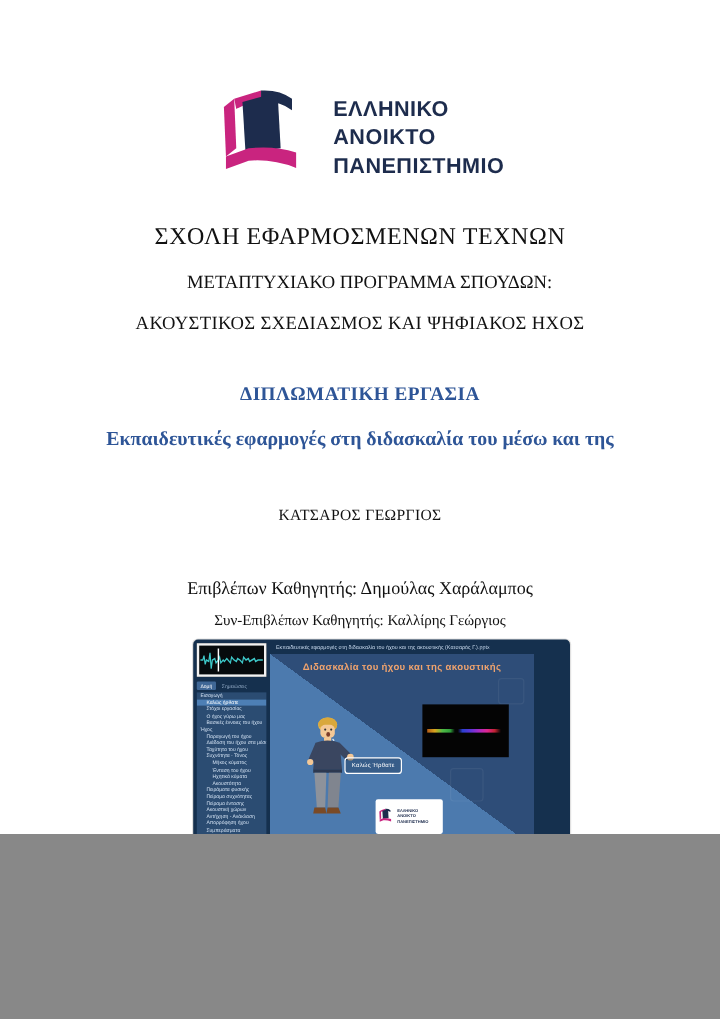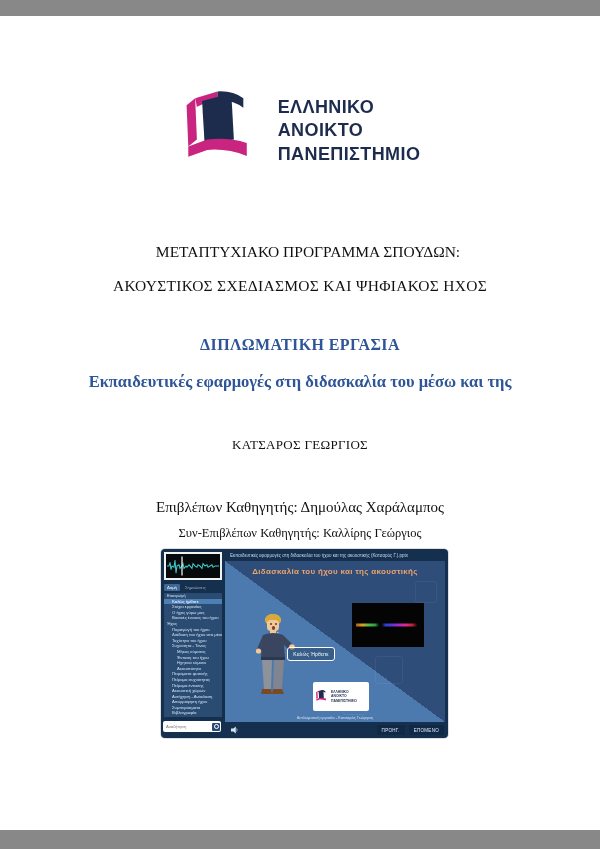--- a/index.html
+++ b/index.html
@@ -1,16 +1,16 @@
 <!DOCTYPE html>
 <html><head>
 <meta charset="utf-8">
 <style>
   html,body{margin:0;padding:0;background:#888;}
-  .page{position:relative;width:600px;height:814px;background:#ffffff;margin:16px auto;
+  .page{position:relative;width:600px;height:695px;background:#ffffff;margin:0 auto;
         font-family:"Liberation Serif",serif;overflow:hidden;}
   .abs{position:absolute;}
   .ctr{left:0;right:0;text-align:center;}
   
   .logo-row{top:70px;left:50%;transform:translateX(-50%);display:flex;align-items:center;gap:12px;}
   .logo-mark{width:86px;height:90px;flex:0 0 auto;}
   .logo-word{font-family:"Liberation Sans",sans-serif;font-weight:bold;color:#1d2c4d;
              font-size:18px;line-height:1.28;letter-spacing:.4px;white-space:pre-line;text-align:left;}
   
   .school{top:186px;font-size:20px;color:#111;letter-spacing:.5px;}
@@ -18,21 +18,21 @@
   .prog-name{top:261px;font-size:15.5px;color:#111;letter-spacing:.3px;}
   .thesis-label{top:320px;font-size:16px;font-weight:bold;color:#2e5597;letter-spacing:.4px;}
   .title1{top:356px;font-size:16.5px;font-weight:bold;color:#2e5597;}
   .title2{top:391px;font-size:16.5px;font-weight:bold;color:#2e5597;}
   .author{top:421px;font-size:13px;color:#111;letter-spacing:.3px;text-align:center;}
   .sup1{top:483px;font-size:15px;color:#111;}
   .sup2{top:510px;font-size:12.5px;color:#111;}
   .footer-date{top:733px;font-size:16px;font-weight:bold;color:#2e5597;}
   
   .app{left:161px;top:533px;width:287px;height:189px;background:#15304e;border-radius:4px;
-       font-family:"Liberation Sans",sans-serif;overflow:hidden;box-shadow:0 0 0 1px rgba(0,0,0,.12);}
+       font-family:"Liberation Sans",sans-serif;overflow:hidden;box-shadow:0 0 0 1px rgba(0,0,0,.12);padding-left:27px;}
   .app .titlebar{position:absolute;left:64px;top:0;width:220px;height:12px;display:flex;align-items:center;}
   .app .titlebar span{font-size:4.5px;color:#c9daee;padding-left:5px;white-space:nowrap;overflow:hidden;}
   
   .sb{position:absolute;left:0;top:0;width:64px;height:189px;}
   .wavebox{position:absolute;left:3px;top:3px;width:54px;height:24px;background:#060a0c;border:2px solid #f2f2f2;}
   .wavebox svg{display:block;width:100%;height:100%;}
   .tabs{position:absolute;left:3px;top:33px;width:58px;height:9px;display:flex;gap:2px;align-items:flex-end;}
   .tab{font-size:4.2px;color:#ffffff;padding:1px 3px;border-radius:1px;}
   .tab.on{background:#3f6796;}
   .tab.off{color:#8fa7c2;}
@@ -83,20 +83,21 @@
       <polygon points="8,20 18,12 20,60 10,68" fill="#c9247f"></polygon>
       <polygon points="20,22 28,18 31,62 22,64" fill="#ffffff"></polygon>
       <polygon points="26,15 60,6 63,60 29,65" fill="#1d2c4d"></polygon>
       <path d="M10,68 L32,60 Q56,57 78,64 L78,79 Q55,70 32,72 L10,80 Z" fill="#c9247f"></path>
     </svg>
     <div class="logo-word"><span>ΕΛΛΗΝΙΚΟ</span>
 <span>ΑΝΟΙΚΤΟ</span>
 <span>ΠΑΝΕΠΙΣΤΗΜΙΟ</span></div>
   </div>
 
+  <div class="abs ctr school">ΣΧΟΛΗ ΕΦΑΡΜΟΣΜΕΝΩΝ ΤΕΧΝΩΝ</div>
   <div class="abs ctr prog-label">ΜΕΤΑΠΤΥΧΙΑΚΟ ΠΡΟΓΡΑΜΜΑ ΣΠΟΥΔΩΝ:</div>
   <div class="abs ctr thesis-label">ΔΙΠΛΩΜΑΤΙΚΗ ΕΡΓΑΣΙΑ</div>
   <div class="abs ctr prog-name">ΑΚΟΥΣΤΙΚΟΣ ΣΧΕΔΙΑΣΜΟΣ ΚΑΙ ΨΗΦΙΑΚΟΣ ΗΧΟΣ</div>
   <div class="abs ctr title1">Εκπαιδευτικές εφαρμογές στη διδασκαλία του μέσω και της</div>
   <div class="abs ctr author">ΚΑΤΣΑΡΟΣ ΓΕΩΡΓΙΟΣ</div>
   <div class="abs ctr sup1">Επιβλέπων Καθηγητής: Δημούλας Χαράλαμπος</div>
   <div class="abs ctr sup2">Συν-Επιβλέπων Καθηγητής: Καλλίρης Γεώργιος</div>
 
   <div class="abs app">
 

